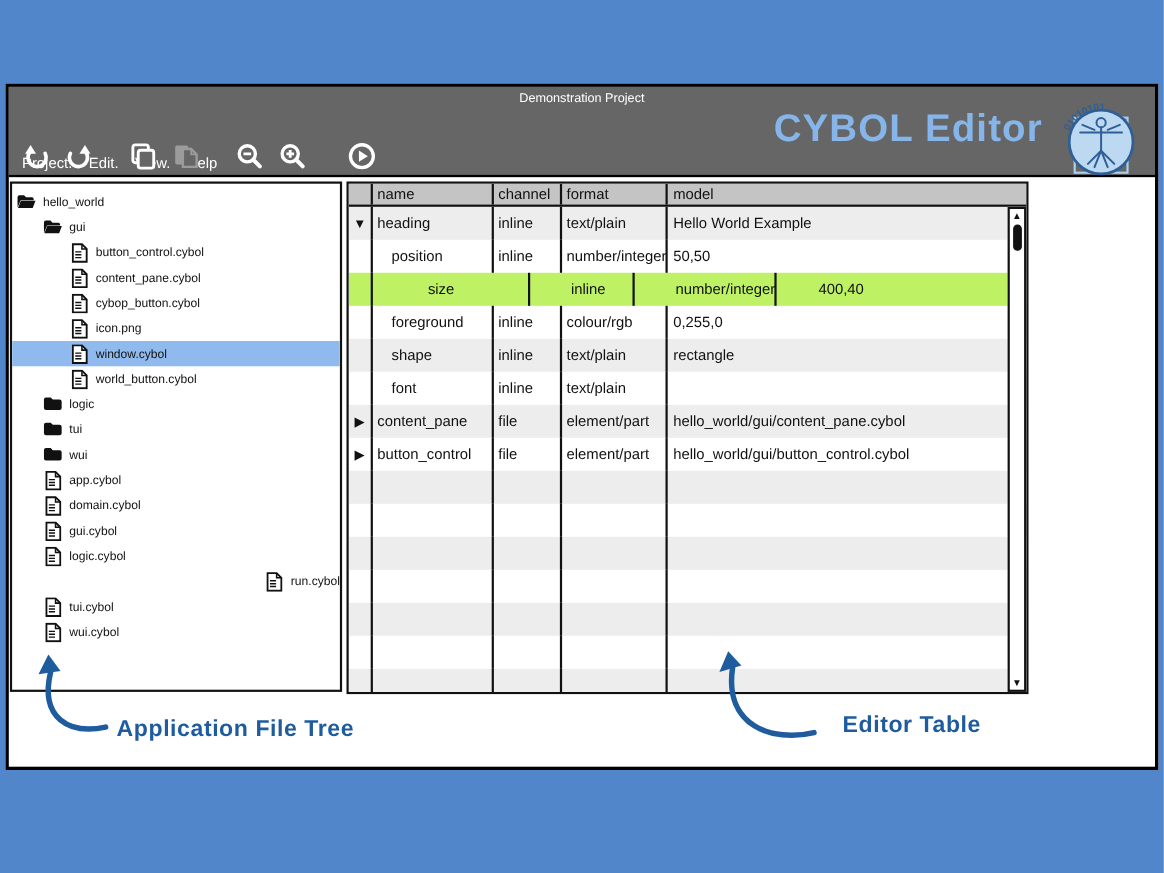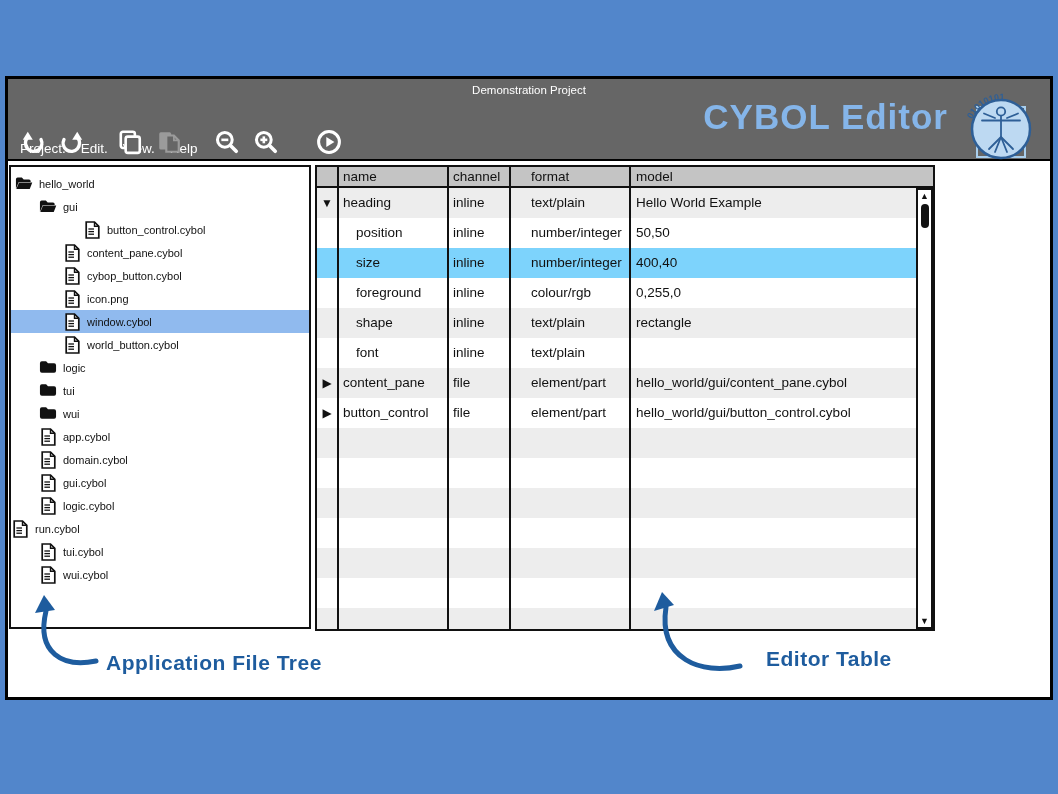--- a/index.html
+++ b/index.html
@@ -31,28 +31,28 @@
   .tree-item .tlabel{margin-left:3px;white-space:nowrap;}
   .tree-item.selected{background:#90BAEE;}
   
   .table-panel{position:absolute;left:307px;top:86px;width:620px;height:466px;
                border:2px solid #111;box-sizing:border-box;background:#fff;overflow:hidden;}
   .t-header{display:flex;height:21px;background:#C4C4C4;border-bottom:2px solid #111;
             box-sizing:border-box;font-size:13.5px;line-height:19px;}
   .t-body{position:absolute;left:0;top:21px;right:0;bottom:0;overflow:hidden;}
   .t-row{display:flex;height:30px;line-height:30px;font-size:13.5px;}
   .t-body .t-row:nth-child(odd){background:#EDEDED;}
-  .t-body .t-row.selected{background:#7dd3fc;}
+  .t-body .t-row.selected{background:#bef264;gap:33px;}
   .c-exp{width:22px;border-right:2px solid #111;box-sizing:border-box;text-align:center;
          font-size:12px;line-height:inherit;flex:none;}
   .c-name{width:110px;border-right:2px solid #111;box-sizing:border-box;padding-left:4px;
           flex:none;white-space:nowrap;overflow:hidden;}
   .c-name.indented{padding-left:17px;}
   .c-channel{width:62px;border-right:2px solid #111;box-sizing:border-box;padding-left:4px;flex:none;}
-  .c-format{width:120px;border-right:2px solid #111;box-sizing:border-box;padding-left:20px;flex:none;}
+  .c-format{width:96px;border-right:2px solid #111;box-sizing:border-box;padding-left:4px;flex:none;}
   .c-model{flex:1;padding-left:5px;white-space:nowrap;overflow:hidden;}
   .scrollbar{position:absolute;top:21px;right:0;bottom:0;width:17px;background:#fff;
              border:2px solid #111;box-sizing:border-box;display:flex;flex-direction:column;
              align-items:center;}
   .sb-btn{font-size:9px;line-height:12px;height:12px;color:#111;}
   .sb-btn.down{margin-top:auto;}
   .sb-thumb{width:8px;height:24px;background:#111;border-radius:4px;margin-top:2px;}
   
   .ann-label{position:absolute;font-size:21px;font-weight:bold;color:#1E5C9E;
              letter-spacing:0.5px;white-space:nowrap;}
@@ -155,21 +155,21 @@
         </div>
         <div class="tree-item" style="padding-left: 28px;">
   <span class="ticon">
     <svg width="18" height="15" viewBox="0 0 19 15">
       <path d="M1 13 V3 q0-1.8 1.8-1.8 h4.4 l2 2 h5.6 q1.7 0 1.7 1.7 V6 H4 Z" fill="#111"></path>
       <path d="M4.2 6.4 h14 l-2.6 7 H1.4 Z" fill="#111"></path>
     </svg>
   </span>
 <span class="tlabel">gui</span>
         </div>
-        <div class="tree-item" style="padding-left: 72px;">
+        <div class="tree-item" style="padding-left: 52px;">
   <span class="ticon">
     <svg width="15" height="18" viewBox="0 0 15 18" style="margin-left:2px">
       <path d="M1.2 1 h8.3 l4.3 4.3 V17 H1.2 Z" fill="#fff" stroke="#111" stroke-width="1.7"></path>
       <path d="M9.5 1 v4.3 h4.3" fill="none" stroke="#111" stroke-width="1.4"></path>
       <line x1="3.4" y1="8" x2="9" y2="8" stroke="#111" stroke-width="1.3"></line>
       <line x1="3.4" y1="10.6" x2="9" y2="10.6" stroke="#111" stroke-width="1.3"></line>
       <line x1="3.4" y1="13.2" x2="9" y2="13.2" stroke="#111" stroke-width="1.3"></line>
     </svg>
   </span>
 <span class="tlabel">button_control.cybol</span>
@@ -299,21 +299,21 @@
     <svg width="15" height="18" viewBox="0 0 15 18" style="margin-left:2px">
       <path d="M1.2 1 h8.3 l4.3 4.3 V17 H1.2 Z" fill="#fff" stroke="#111" stroke-width="1.7"></path>
       <path d="M9.5 1 v4.3 h4.3" fill="none" stroke="#111" stroke-width="1.4"></path>
       <line x1="3.4" y1="8" x2="9" y2="8" stroke="#111" stroke-width="1.3"></line>
       <line x1="3.4" y1="10.6" x2="9" y2="10.6" stroke="#111" stroke-width="1.3"></line>
       <line x1="3.4" y1="13.2" x2="9" y2="13.2" stroke="#111" stroke-width="1.3"></line>
     </svg>
   </span>
 <span class="tlabel">logic.cybol</span>
         </div>
-        <div class="tree-item" style="">
+        <div class="tree-item" style="padding-left: 28px; justify-content: flex-end;">
   <span class="ticon">
     <svg width="15" height="18" viewBox="0 0 15 18" style="margin-left:2px">
       <path d="M1.2 1 h8.3 l4.3 4.3 V17 H1.2 Z" fill="#fff" stroke="#111" stroke-width="1.7"></path>
       <path d="M9.5 1 v4.3 h4.3" fill="none" stroke="#111" stroke-width="1.4"></path>
       <line x1="3.4" y1="8" x2="9" y2="8" stroke="#111" stroke-width="1.3"></line>
       <line x1="3.4" y1="10.6" x2="9" y2="10.6" stroke="#111" stroke-width="1.3"></line>
       <line x1="3.4" y1="13.2" x2="9" y2="13.2" stroke="#111" stroke-width="1.3"></line>
     </svg>
   </span>
 <span class="tlabel">run.cybol</span>

